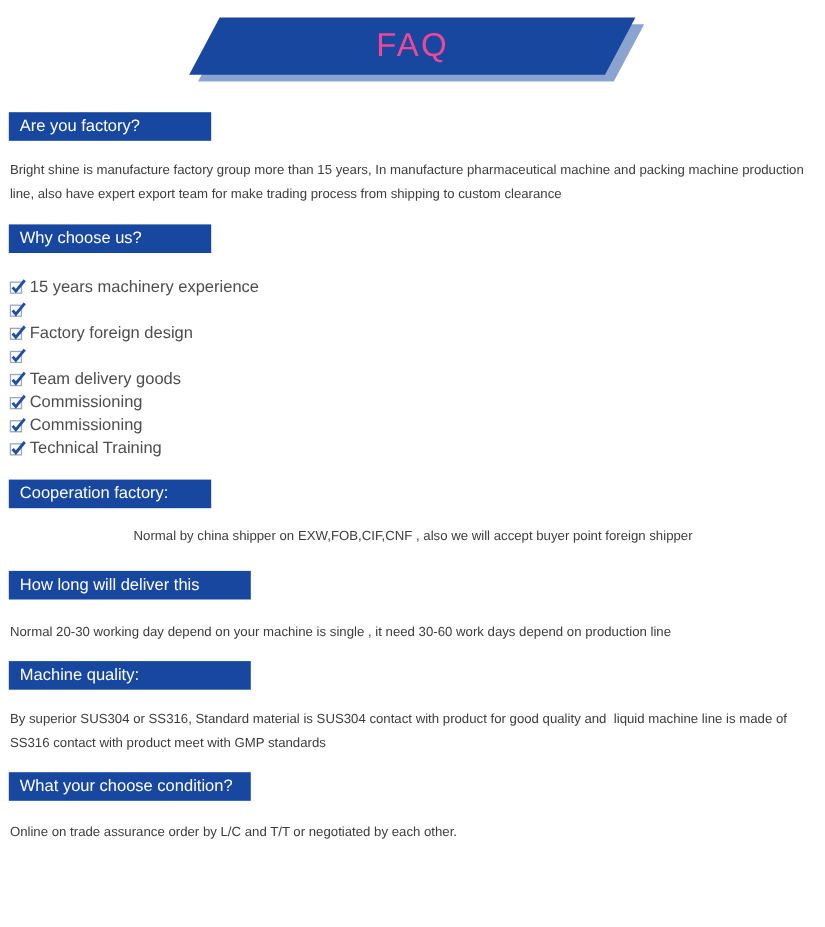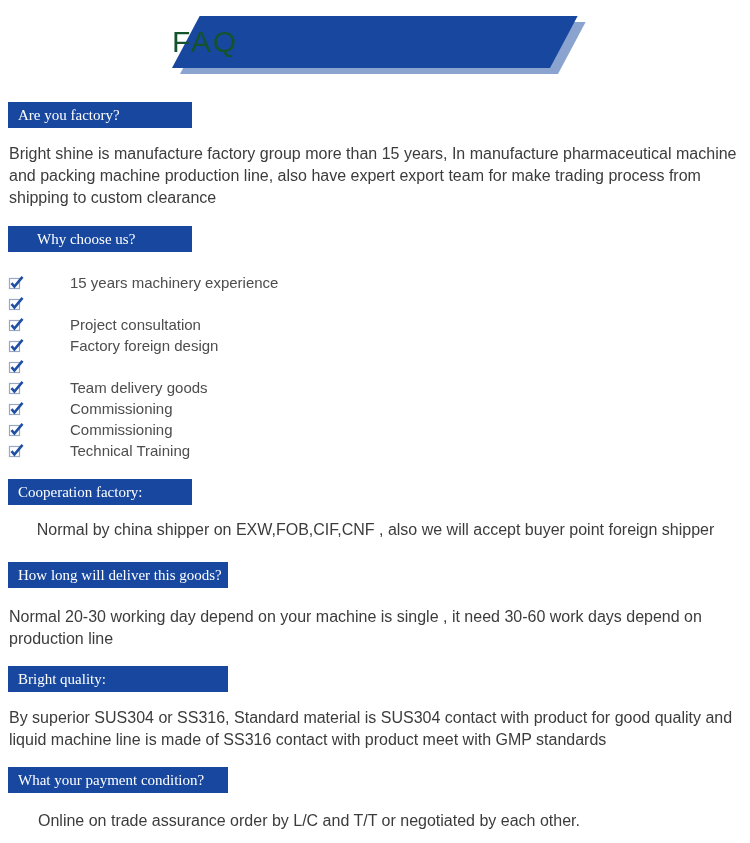--- a/index.html
+++ b/index.html
@@ -39,77 +39,75 @@
   .banner-main {
     background: #17479E;
   }
   .banner-text {
     position: absolute;
     top: 8px;
     left: 172px;
     width: 406px;
     height: 52px;
     line-height: 52px;
-    text-align: left;
-    color: #14532d;
+    text-align: center;
+    color: #ec4899;
     font-size: 30px;
     letter-spacing: 2px;
   }
 
   
   .sec-heading {
     height: 26px;
     line-height: 26px;
     margin-left: 8px;
     padding-left: 10px;
     background: #17479E;
     color: #ffffff;
     font-size: 15px;
     box-sizing: border-box;
-    font-family: Liberation Serif, serif;
   }
   .w-narrow { width: 184px; }
   .w-wide   { width: 220px; }
 
   
   .sec-para {
     margin: 0 0 0 9px;
     width: 733px;
     color: #3c3c3c;
-    font-size: 16px;
+    font-size: 12px;
     line-height: 22px;
     white-space: pre-wrap;
   }
 
   
   .checklist {
     list-style: none;
     margin: 20px 0 0 8px;
     padding: 0;
   }
   .checklist li {
     height: 21px;
     display: flex;
     align-items: center;
     color: #4d4d4d;
     font-size: 15px;
-    gap: 43px;
   }
   .cb {
     width: 16px;
     height: 16px;
     margin-right: 3px;
     display: inline-flex;
     align-items: center;
     justify-content: center;
   }
 
   
   .mt26 { margin-top: 26px; }
-  .mt17 { margin-top: 17px; padding-left: 29px; }
+  .mt17 { margin-top: 17px; }
   .mt16 { margin-top: 16px; }
   .mt15 { margin-top: 15px; }
   .mt14 { margin-top: 14px; text-align: center; }
   .mt18 { margin-top: 18px; }
   .mt21 { margin-top: 21px; }
 </style>
 </head>
 <body>
 
 <div id="page">
@@ -142,29 +140,20 @@
           </svg>
       </span>
     </li>
     <li>
       <span class="cb">
         <svg width="16" height="16" viewBox="0 0 16 16">
             <rect x="1.5" y="3.5" width="10" height="10" fill="#ffffff" stroke="#98A8C0" stroke-width="1.2"></rect>
             <path d="M3.5 8.2 L6.4 11.6 L14.5 1.8" fill="none" stroke="#1E4FA5" stroke-width="2.6"></path>
           </svg>
       </span>
-      <span>Project consultation</span>
-    </li>
-    <li>
-      <span class="cb">
-        <svg width="16" height="16" viewBox="0 0 16 16">
-            <rect x="1.5" y="3.5" width="10" height="10" fill="#ffffff" stroke="#98A8C0" stroke-width="1.2"></rect>
-            <path d="M3.5 8.2 L6.4 11.6 L14.5 1.8" fill="none" stroke="#1E4FA5" stroke-width="2.6"></path>
-          </svg>
-      </span>
       <span>Factory foreign design</span>
     </li>
     <li>
       <span class="cb">
         <svg width="16" height="16" viewBox="0 0 16 16">
             <rect x="1.5" y="3.5" width="10" height="10" fill="#ffffff" stroke="#98A8C0" stroke-width="1.2"></rect>
             <path d="M3.5 8.2 L6.4 11.6 L14.5 1.8" fill="none" stroke="#1E4FA5" stroke-width="2.6"></path>
           </svg>
       </span>
     </li>
@@ -205,19 +194,19 @@
       <span>Technical Training</span>
     </li>
   </ul>
 
   <div class="sec-heading w-narrow mt18">Cooperation factory:</div>
   <p class="sec-para mt14">Normal by china shipper on EXW,FOB,CIF,CNF , also we will accept buyer point foreign shipper</p>
 
   <div class="sec-heading w-wide mt21">How long will deliver this goods?</div>
   <p class="sec-para mt18">Normal 20-30 working day depend on your machine is single , it need 30-60 work days depend on production line</p>
 
-  <div class="sec-heading w-wide mt16">Bright quality:</div>
+  <div class="sec-heading w-wide mt16">Machine quality:</div>
   <p class="sec-para mt15">By superior SUS304 or SS316, Standard material is SUS304 contact with product for good quality and  liquid machine line is made of SS316 contact with product meet with GMP standards</p>
 
-  <div class="sec-heading w-wide mt16">What your payment condition?</div>
+  <div class="sec-heading w-wide mt16">What your choose condition?</div>
   <p class="sec-para mt17">Online on trade assurance order by L/C and T/T or negotiated by each other.</p>
 
 </div>
 
 </body></html>

